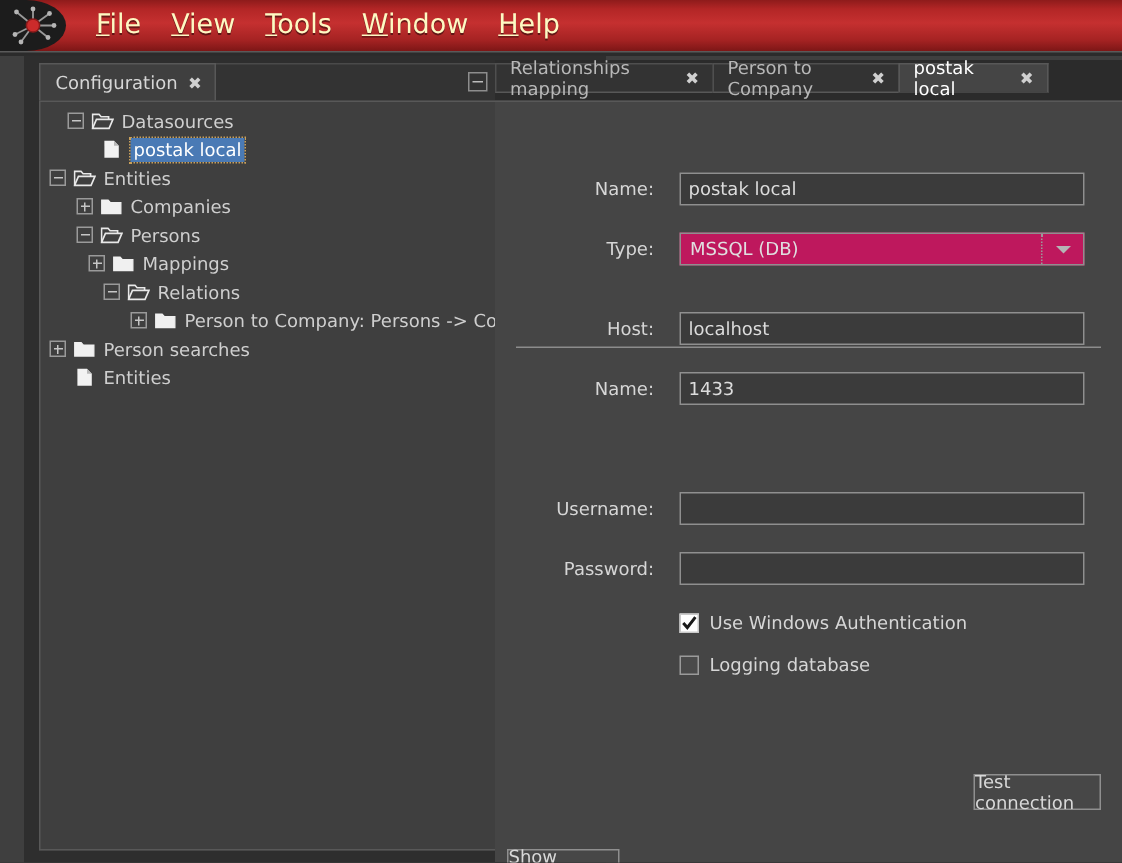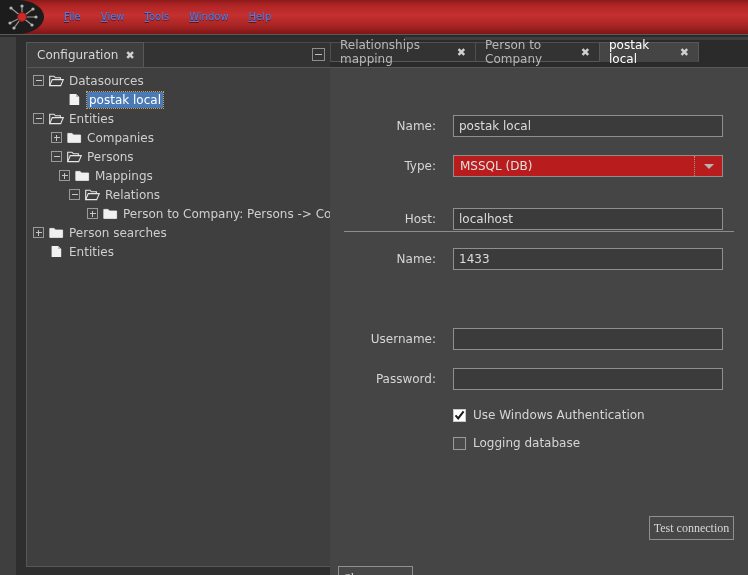--- a/index.html
+++ b/index.html
@@ -55,22 +55,22 @@
   }
   #menu-items {
     position: absolute;
     left: 56px; top: 0;
     height: 34px;
     display: flex;
     align-items: center;
     gap: 4px;
   }
   .menu-item {
-    color: #3b82f6;
-    font-size: 10px;
+    color: #fef9c3;
+    font-size: 18px;
     padding: 3px 8px 4px 8px;
     white-space: nowrap;
     cursor: default;
     text-shadow: 0 1px 0 rgba(0,0,0,.45);
   }
   .menu-item u { text-decoration: underline; }
 
   
   #left-dock {
     position: absolute;
@@ -252,21 +252,21 @@
     font-size: 12px;
     padding: 0 5px;
     line-height: 20px;
     overflow: hidden;
     white-space: nowrap;
   }
   #type-combo {
     position: absolute;
     left: 123px;
     width: 270px; height: 22px;
-    background: #b91c1c;
+    background: #be185d;
     border: 1px solid #8f8f8f;
     box-sizing: border-box;
   }
   #type-combo-text {
     position: absolute;
     left: 6px; top: 0;
     line-height: 20px;
     color: #e0e0e0;
     font-size: 12px;
   }
@@ -315,21 +315,20 @@
     position: absolute;
     background: #474747;
     border: 1px solid #8f8f8f;
     box-sizing: border-box;
     color: #d8d8d8;
     font-size: 12px;
     display: flex;
     align-items: center;
     justify-content: center;
     cursor: default;
-    font-family: Liberation Serif, serif;
   }
 </style>
 </head>
 <body>
 
 <div id="menubar">
   <div id="menubar-redstrip"></div>
   <div id="logo-pad">
     <svg id="logo-icon" viewBox="0 0 32 26">
       <g stroke="#9a9a9a" stroke-width="1.2" fill="none">
@@ -370,21 +369,21 @@
           <i></i>
         </div>
     </div>
     <div id="config-tab">
       <span id="config-tab-label">Configuration</span>
       <span class="tab-close">✖</span>
     </div>
   </div>
 
   <div id="tree-panel">
-      <div class="tree-row" style="padding-left: 6px; margin-top: 3px;">
+      <div class="tree-row" style="padding-left: 18px; margin-top: 3px;">
         <span class="tw minus"></span>
         <span class="ticon"><svg width="15" height="13" viewBox="0 0 15 13">
             <path d="M0.7 11.6 V2.2 H5 L6.4 3.8 H11.4 V5.4" fill="none" stroke="#e8e8e8" stroke-width="1.1"></path>
             <path d="M0.7 11.6 L3.3 5.6 H14.3 L11.7 11.6 Z" fill="none" stroke="#e8e8e8" stroke-width="1.1"></path>
           </svg></span>
         <span class="tlabel">Datasources</span>
       </div>
       <div class="tree-row selected" style="padding-left: 24px; margin-top: 0px;">
         <span class="tw none"></span>
         <span class="ticon"><svg width="15" height="13" viewBox="0 0 15 13">

